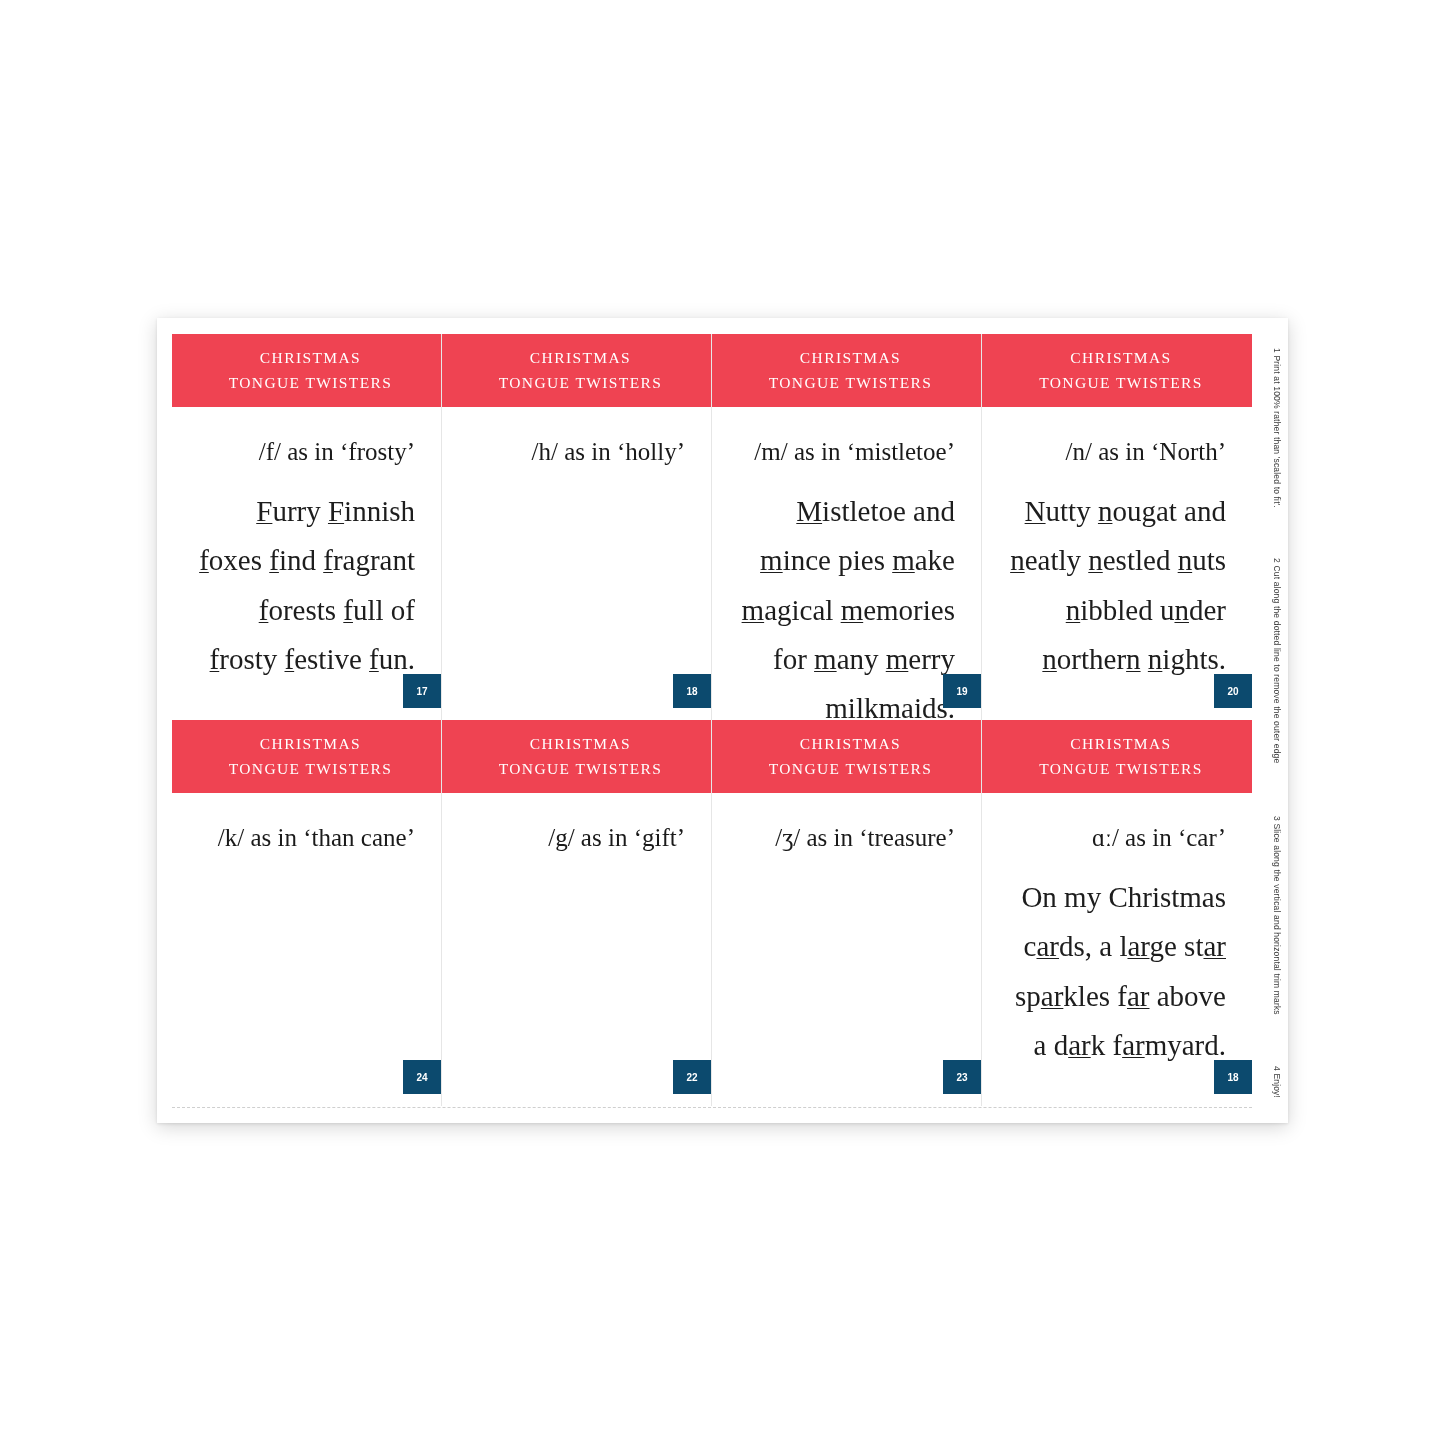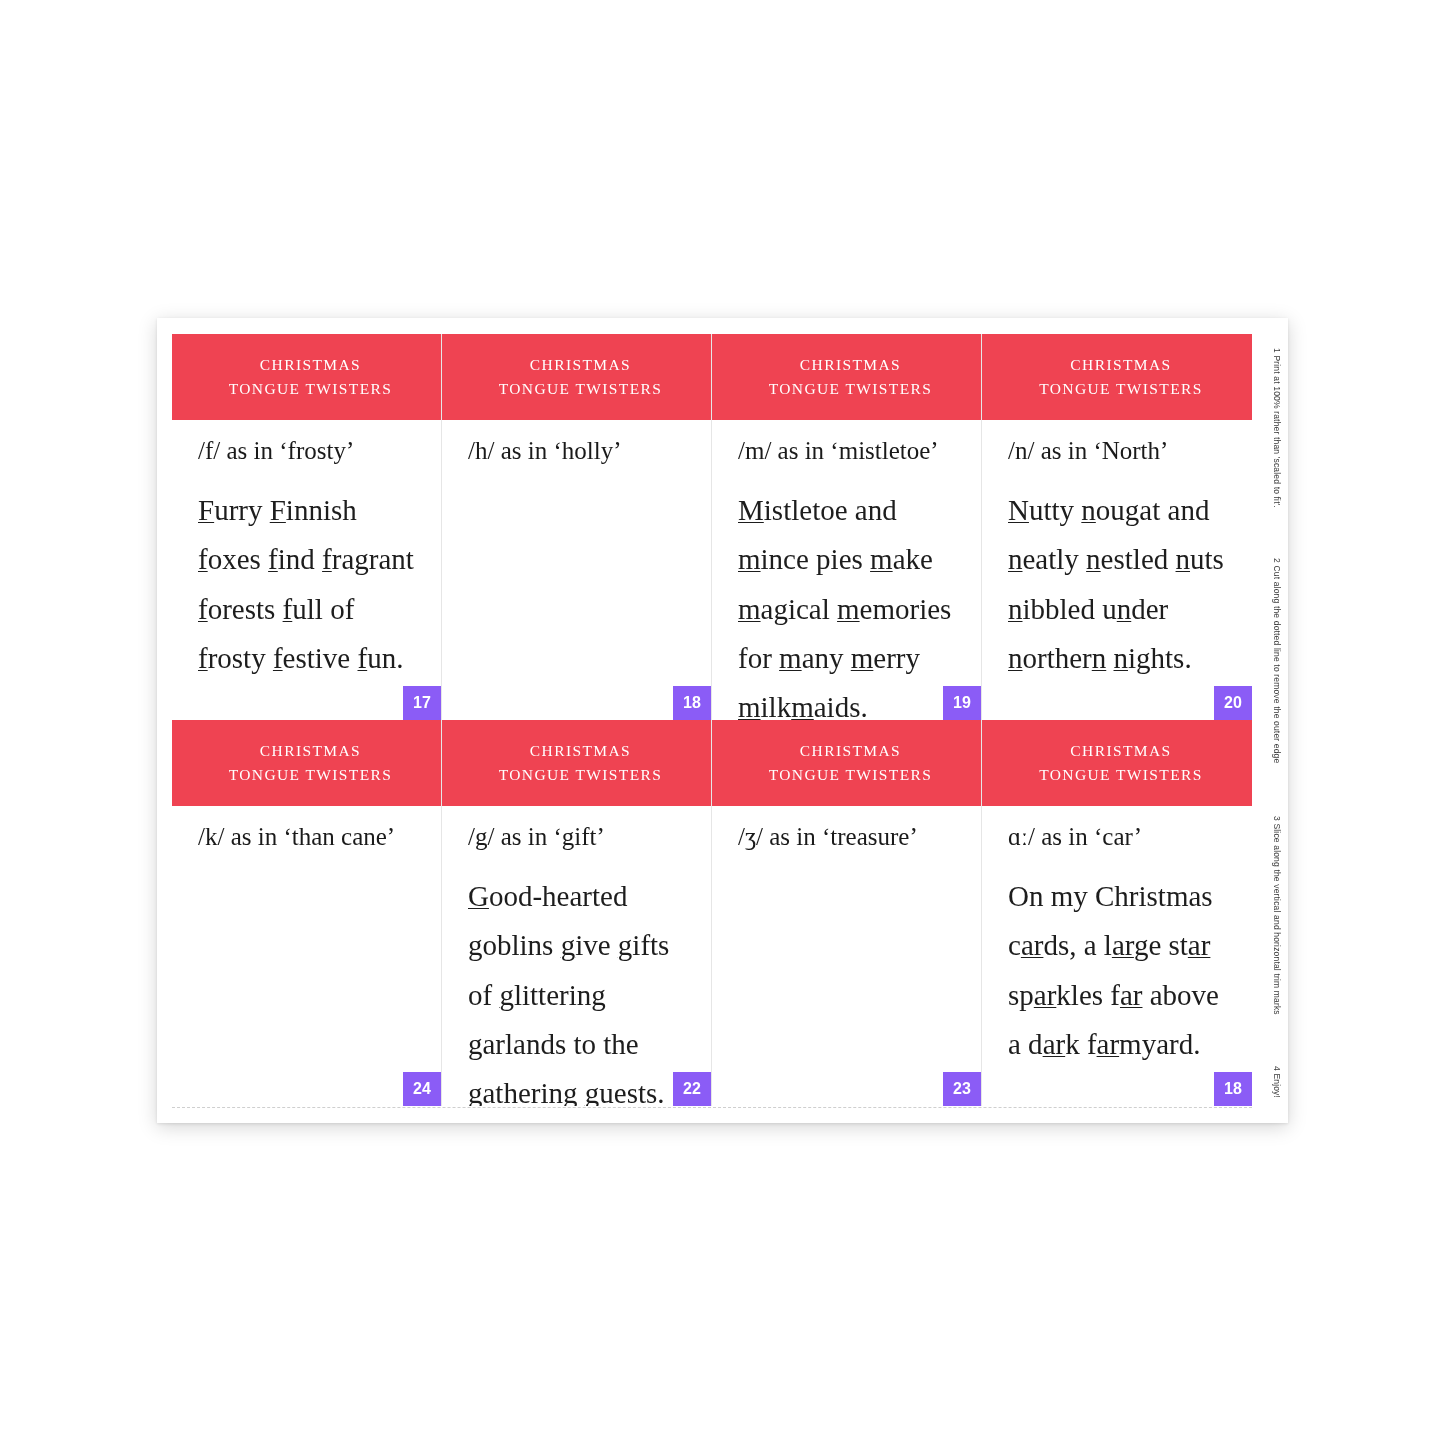--- a/index.html
+++ b/index.html
@@ -55,36 +55,36 @@
     background: #ffffff;
     border-right: 1px solid #e6e6e6;
     box-sizing: border-box;
     overflow: hidden;
   }
   .card:nth-child(4n) { border-right: none; }
 
   .card-header {
     background: #ef4352;
     color: #ffffff;
-    height: 86px;
+    height: 73px;
     display: flex;
     flex-direction: column;
     align-items: center;
     justify-content: center;
     letter-spacing: 0.09em;
     font-size: 15.5px;
     line-height: 1.55;
     text-align: center;
     padding-left: 8px;
   }
   .card-header .l1, .card-header .l2 { display: block; }
 
   .card-body {
-    padding: 16px 26px 0 26px;
-    text-align: left;
+    padding: 30px 26px 0 26px;
+    text-align: right;
   }
 
   .phoneme {
     font-size: 25px;
     color: #1a1a1a;
     margin-bottom: 20px;
     line-height: 1.2;
     white-space: nowrap;
   }
 
@@ -96,27 +96,27 @@
 
   .twister u {
     text-decoration: underline;
     text-underline-offset: 2px;
     text-decoration-thickness: 1px;
   }
 
   .card-number {
     position: absolute;
     right: 0;
-    bottom: 0;
+    bottom: 12px;
     width: 38px;
     height: 34px;
-    background: #8b5cf6;
+    background: #0c4a6e;
     color: #ffffff;
     font-family: "Liberation Sans", sans-serif;
-    font-size: 16px;
+    font-size: 10px;
     font-weight: bold;
     display: flex;
     align-items: center;
     justify-content: center;
   }
 
   
   .trim-dash {
     position: absolute;
     left: 15px;
@@ -218,21 +218,20 @@
           <div class="card-number">24</div>
         </div>
 
         <div class="card">
           <div class="card-header">
             <span class="l1">CHRISTMAS</span>
             <span class="l2">TONGUE TWISTERS</span>
           </div>
           <div class="card-body">
             <div class="phoneme">/g/ as in ‘gift’</div>
-            <div class="twister"><u>G</u>ood-hearted <u>g</u>oblins <u>g</u>ive <u>g</u>ifts of <u>g</u>littering <u>g</u>arlands to the <u>g</u>athering <u>g</u>uests.</div>
           </div>
           <div class="card-number">22</div>
         </div>
 
         <div class="card">
           <div class="card-header">
             <span class="l1">CHRISTMAS</span>
             <span class="l2">TONGUE TWISTERS</span>
           </div>
           <div class="card-body">

